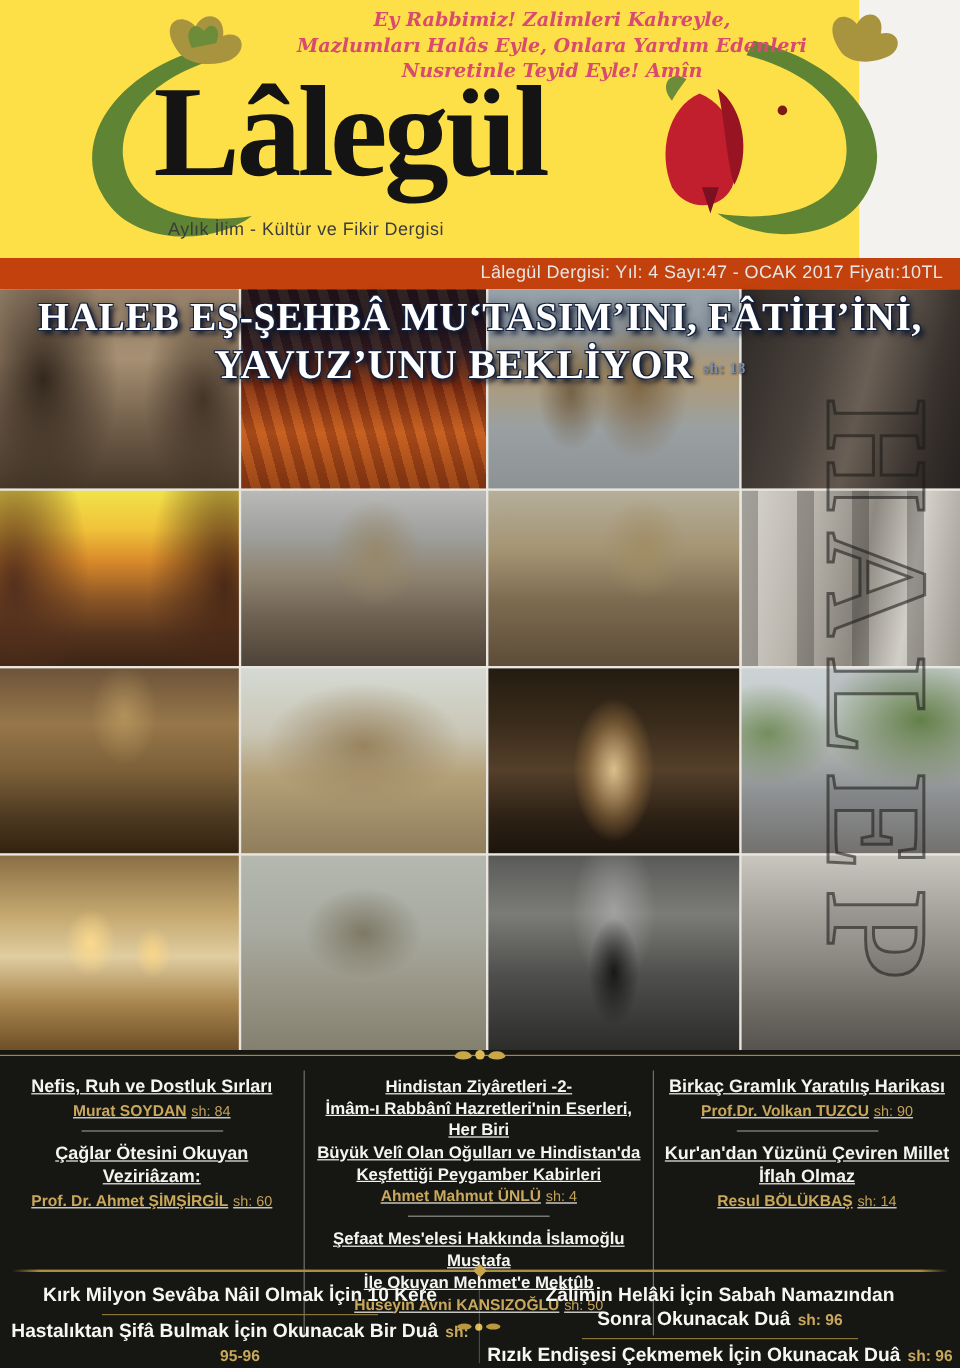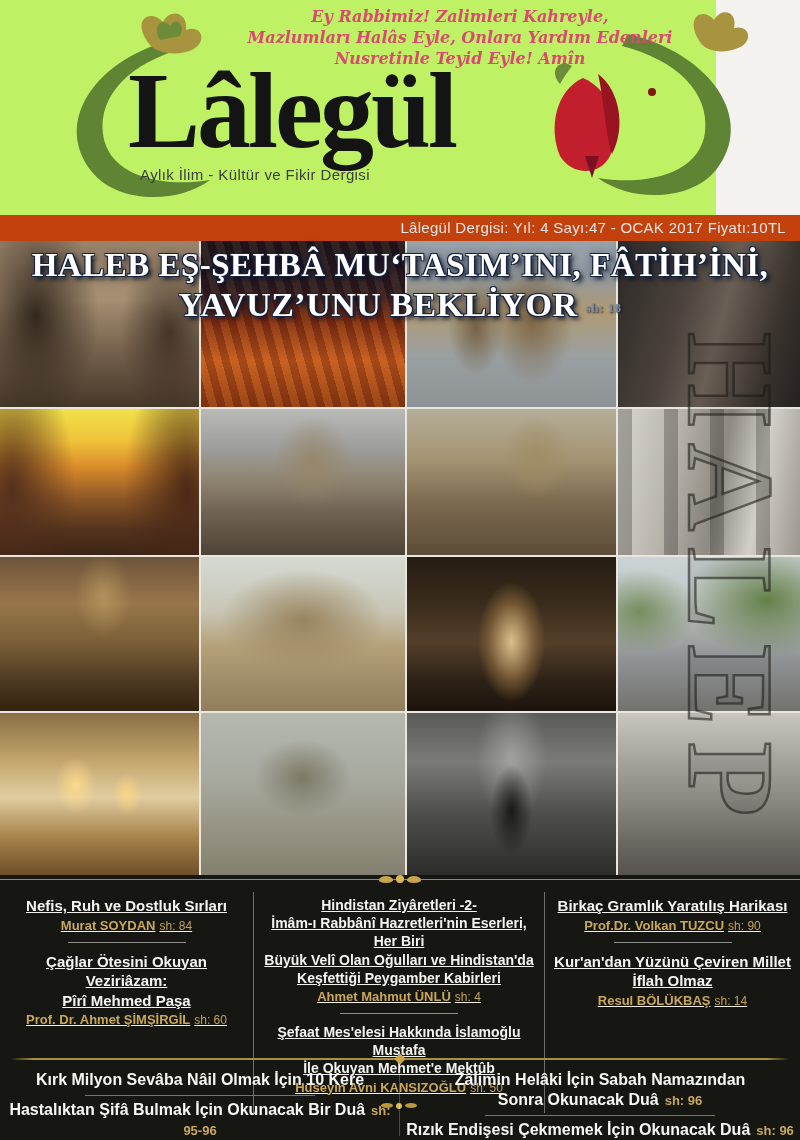--- a/index.html
+++ b/index.html
@@ -1,28 +1,28 @@
 <!DOCTYPE html>
 <html><head>
 <meta charset="utf-8">
 <style>
   * { margin:0; padding:0; box-sizing:border-box; }
   body { background:#888; font-family:"Liberation Sans", sans-serif; }
   .cover { position:relative; width:800px; height:1140px; margin:0 auto; background:#f4f2ee; overflow:hidden; }
 
   
-  .header { position:relative; width:716px; height:215px; background:#bef264; }
+  .header { position:relative; width:716px; height:215px; background:#fde047; }
   .prayer { position:absolute; top:7px; left:180px; width:560px; text-align:center;
             font-family:"DejaVu Serif", serif; font-style:italic; font-weight:bold;
             font-size:16px; line-height:1.3; color:#d84a70; }
   .logo-svg { position:absolute; left:0; top:0; width:800px; height:215px; }
   .wordmark { position:absolute; left:128px; top:52px; width:580px;
               font-family:"Liberation Serif", serif; font-weight:bold;
               font-size:108px; letter-spacing:-3px; color:#141414; line-height:1.1; }
-  .tagline { position:absolute; left:140px; top:166px; font-size:15px; color:#3c3c3c; letter-spacing:.4px; }
+  .tagline { position:absolute; left:140px; top:183px; font-size:15px; color:#3c3c3c; letter-spacing:.4px; }
 
   
   .issue-bar { position:relative; width:800px; height:26px; background:#c2410c;
                color:#e6e6e6; font-size:15px; line-height:26px; text-align:right;
                padding-right:14px; letter-spacing:.3px; }
 
   
   .collage { position:relative; width:800px; height:634px; background:#e9e6df;
              display:grid; grid-template-columns:199px 204px 209px 182px;
              grid-template-rows:166px 146px 154px 162px; gap:2px; }
@@ -195,21 +195,20 @@
       <div class="col">
         <div class="it-title">
           <span>Nefis, Ruh ve Dostluk Sırları</span>
         </div>
         <div class="it-author">
           <span>Murat SOYDAN</span><span class="pg">sh: 84</span>
         </div>
         <div class="item-div"></div>
         <div class="it-title">
           <span>Çağlar Ötesini Okuyan Veziriâzam:</span>
-          <span>Pîrî Mehmed Paşa</span>
         </div>
         <div class="it-author">
           <span>Prof. Dr. Ahmet ŞİMŞİRGİL</span><span class="pg">sh: 60</span>
         </div>
       </div>
 
       <div class="col mid">
         <div class="it-title">
           <span>Hindistan Ziyâretleri -2-</span>
           <span>İmâm-ı Rabbânî Hazretleri'nin Eserleri, Her Biri</span>

